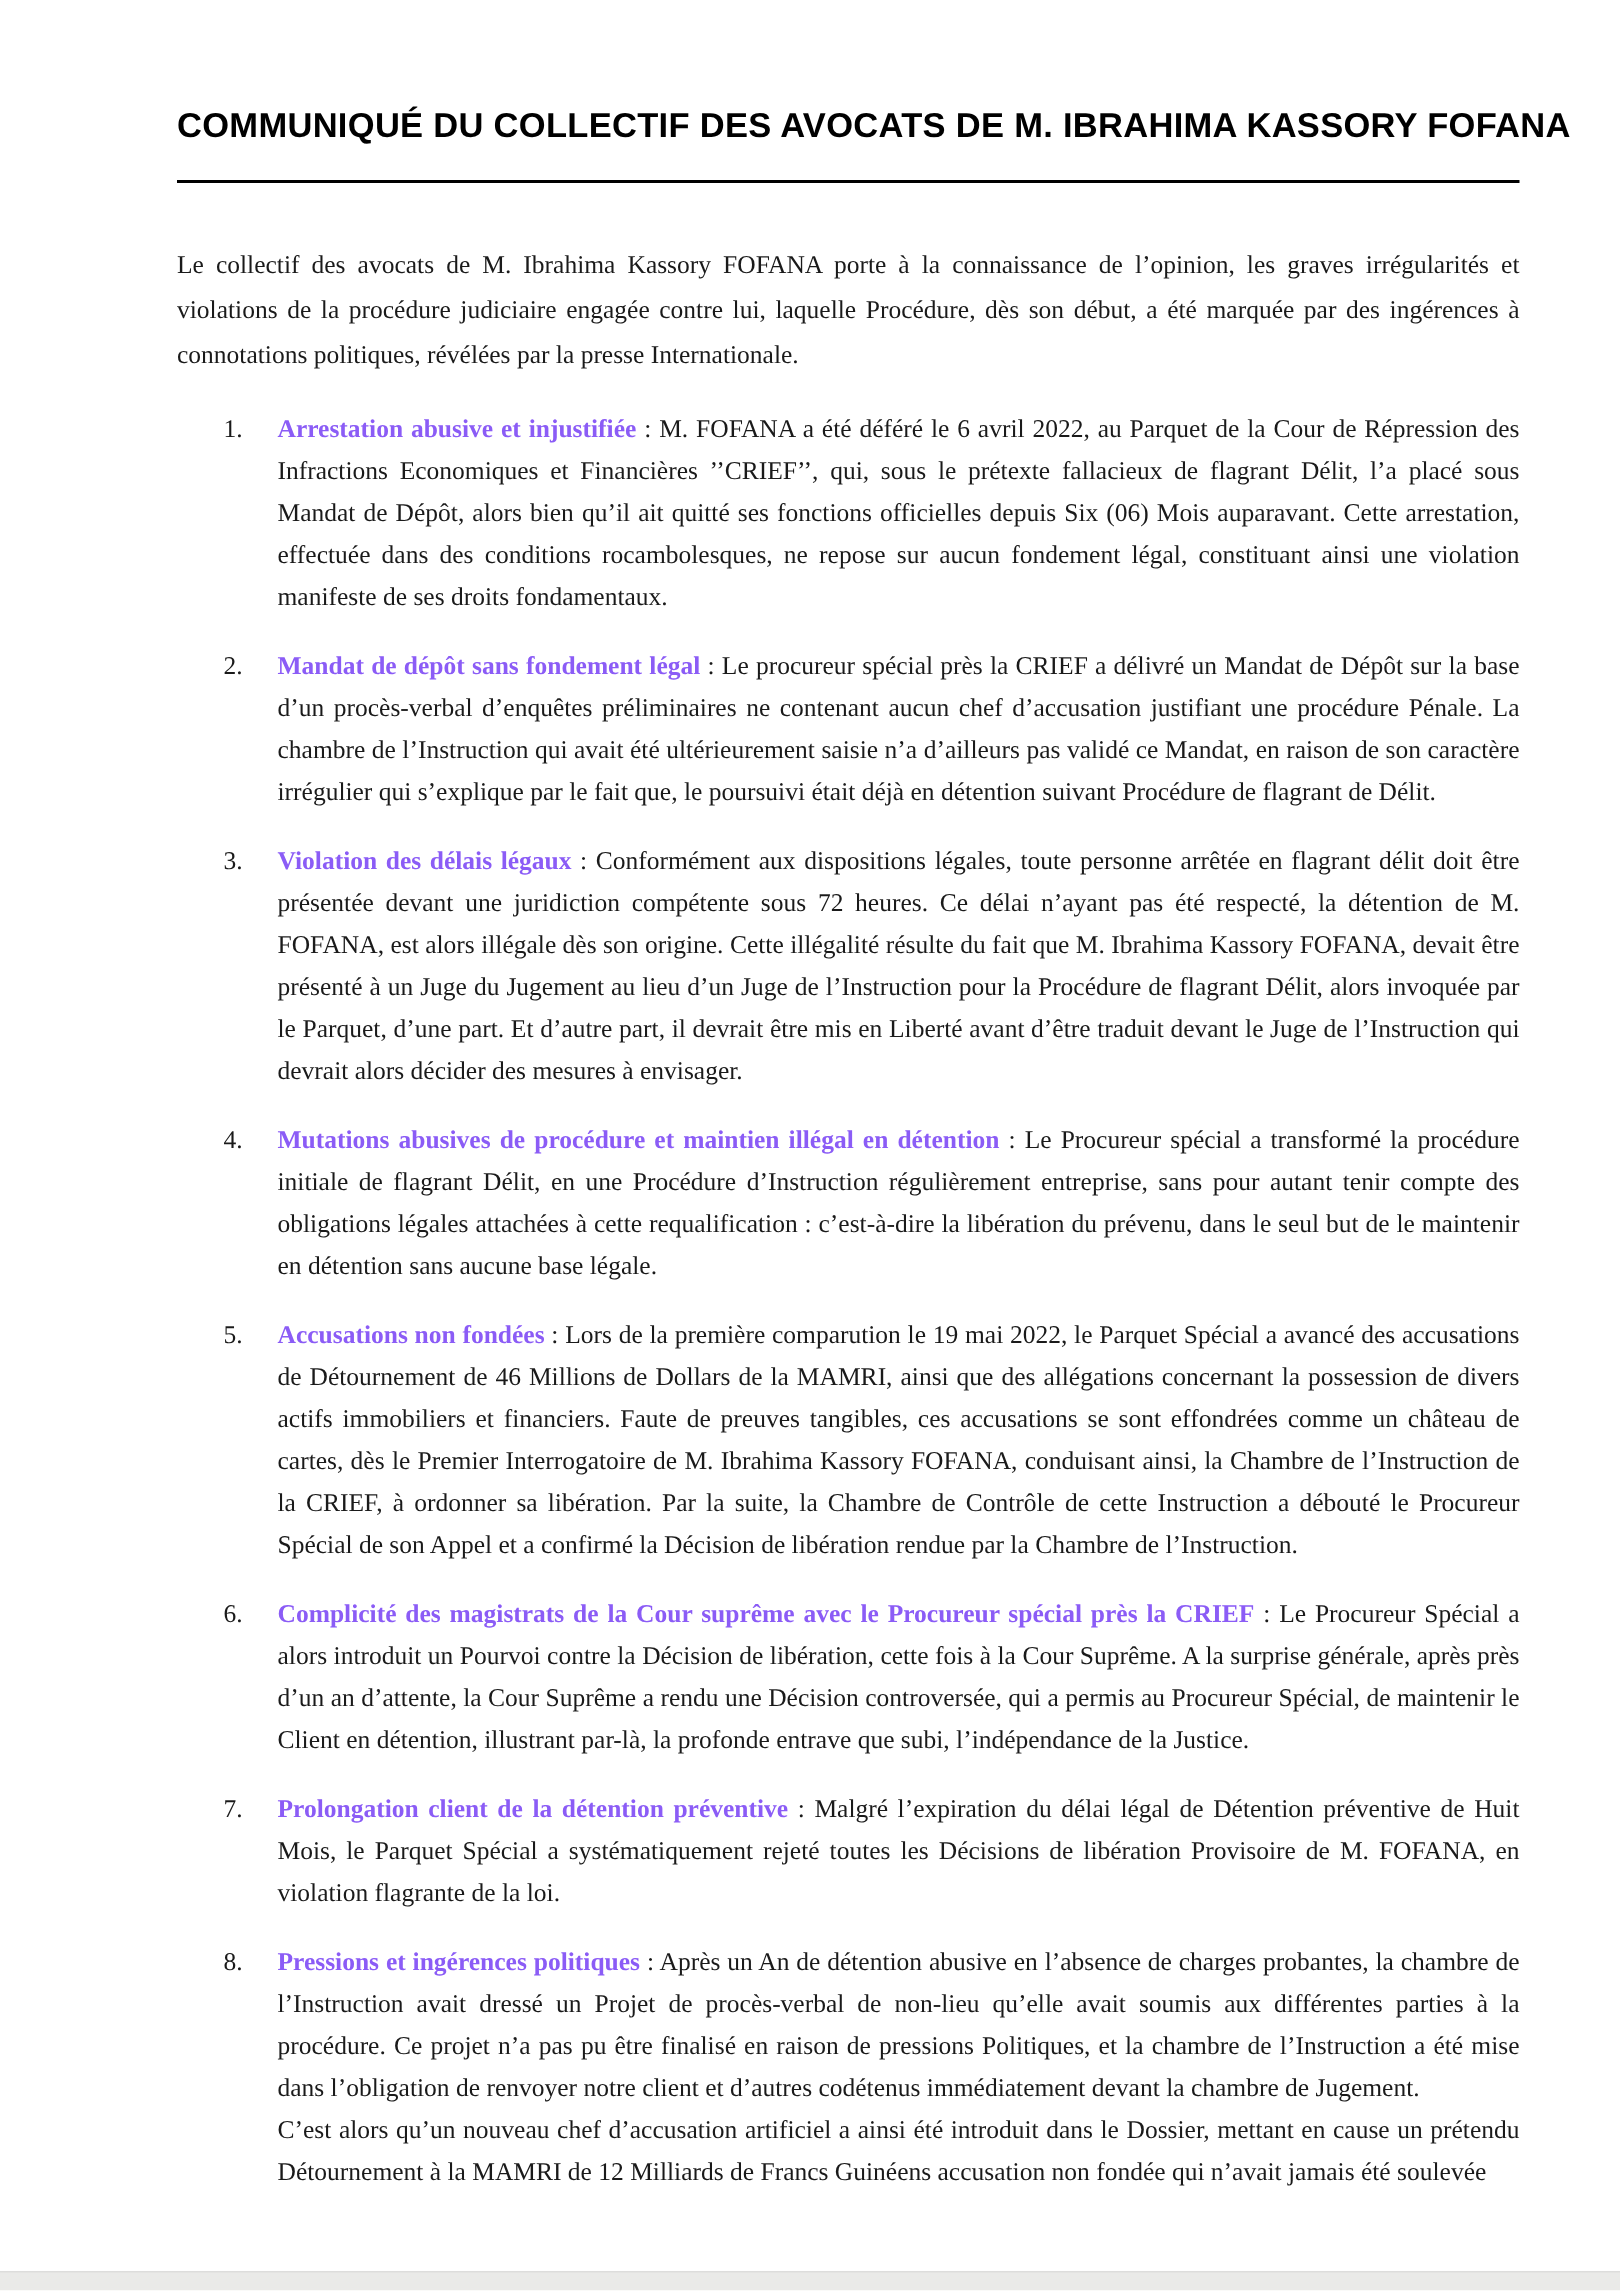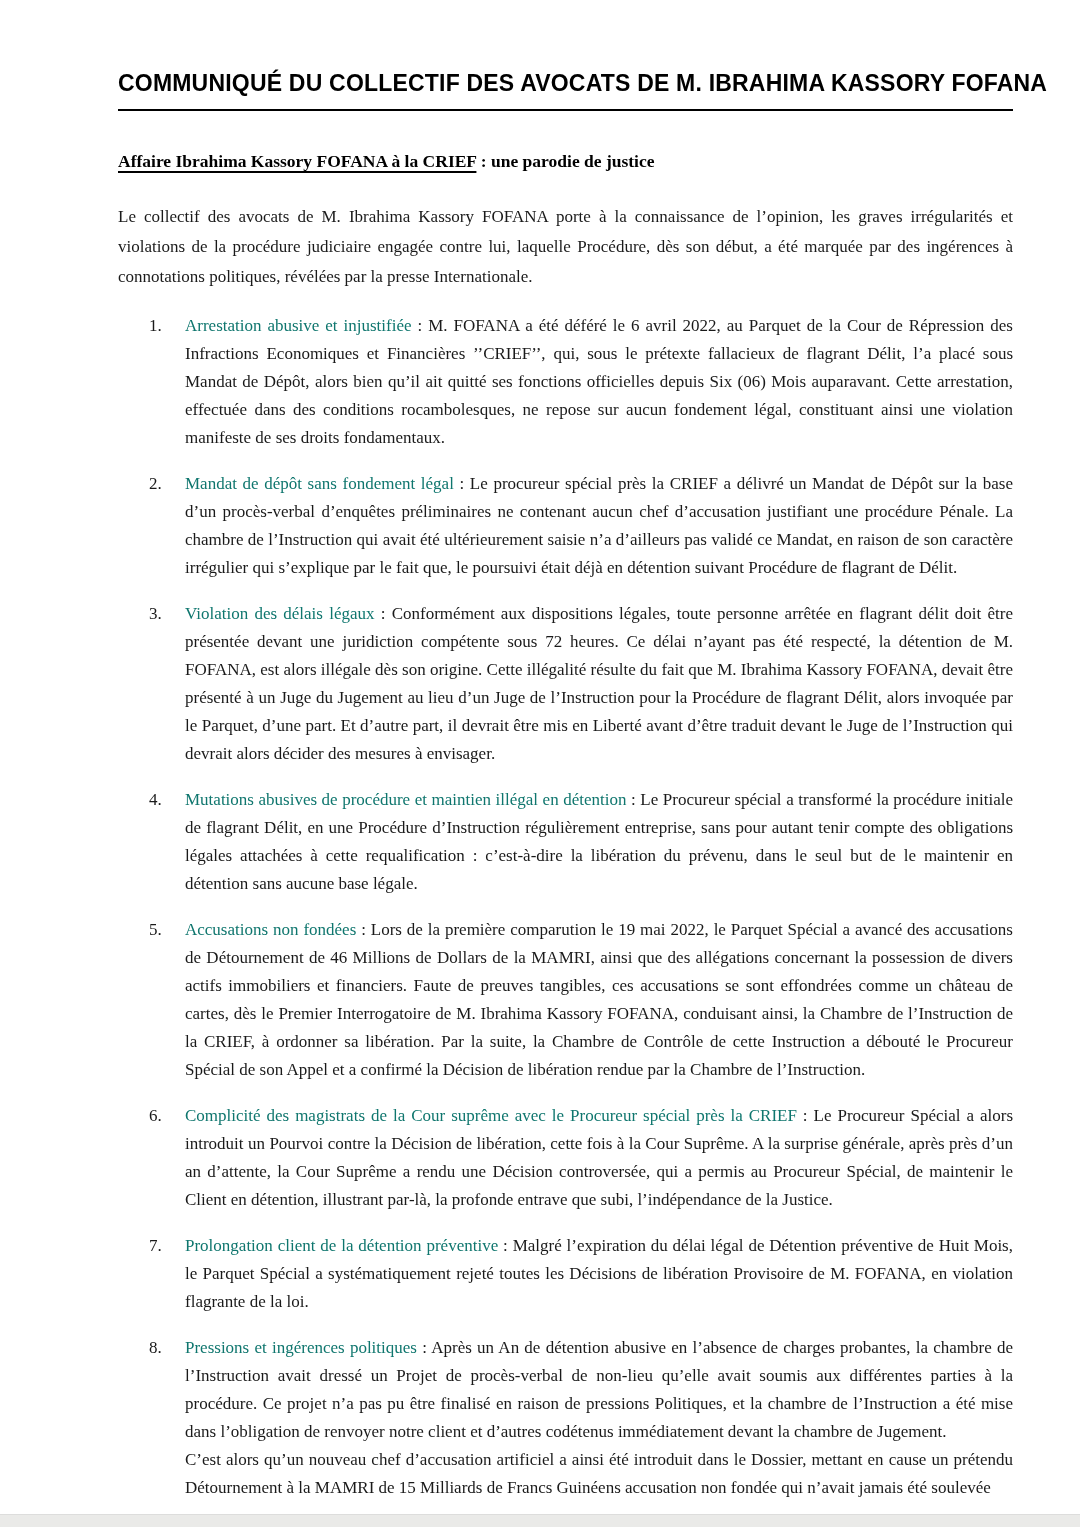--- a/index.html
+++ b/index.html
@@ -18,21 +18,21 @@
   .page {
     padding: 70px 67px 0 118px;
   }
   .doc-title {
     font-family: "Liberation Sans", "DejaVu Sans", sans-serif;
     font-weight: 700;
     font-size: 23px;
     letter-spacing: 0.2px;
     color: #000000;
     line-height: 1.15;
-    padding-bottom: 13px;
+    padding-bottom: 24px;
     border-bottom: 2px solid #000000;
     margin: 0 0 40px 0;
     white-space: nowrap;
   }
   .subtitle {
     font-size: 17.5px;
     font-weight: 700;
     color: #000000;
     margin: 0 0 30px 0;
   }
@@ -64,41 +64,40 @@
     font-size: 17px;
     line-height: 28px;
   }
   .item p.body {
     margin: 0;
     font-size: 17px;
     line-height: 28px;
     text-align: justify;
   }
   .item p.body b.hd {
-    font-weight: 400;
-    color: #0f766e;
+    font-weight: 700;
+    color: #8b5cf6;
   }
   .bottom-band {
     position: absolute;
     left: 0;
     bottom: 0;
     width: 100%;
     height: 12px;
     background: #eaeae8;
     border-top: 1px solid #dddddc;
   }
 </style>
 </head>
 <body>
 
 <div class="page">
 
   <h1 class="doc-title">COMMUNIQUÉ DU COLLECTIF DES AVOCATS DE M. IBRAHIMA KASSORY FOFANA</h1>
 
-  <p class="subtitle"><span class="u">Affaire Ibrahima Kassory FOFANA à la CRIEF</span><span> : une parodie de justice</span></p>
 
   <p class="intro">Le collectif des avocats de M. Ibrahima Kassory FOFANA porte à la connaissance de l’opinion, les graves irrégularités et violations de la procédure judiciaire engagée contre lui, laquelle Procédure, dès son début, a été marquée par des ingérences à connotations politiques, révélées par la presse Internationale.</p>
 
   <ol class="items">
 
     <li class="item">
       <span class="num">1.</span>
       <p class="body"><b class="hd">Arrestation abusive et injustifiée</b><span> : </span><span>M. FOFANA a été déféré le 6 avril 2022, au Parquet de la Cour de Répression des Infractions Economiques et Financières ’’CRIEF’’, qui, sous le prétexte fallacieux de flagrant Délit, l’a placé sous Mandat de Dépôt, alors bien qu’il ait quitté ses fonctions officielles depuis Six (06) Mois auparavant. Cette arrestation, effectuée dans des conditions rocambolesques, ne repose sur aucun fondement légal, constituant ainsi une violation manifeste de ses droits fondamentaux.</span></p>
     </li>
 
@@ -128,20 +127,20 @@
     </li>
 
     <li class="item">
       <span class="num">7.</span>
       <p class="body"><b class="hd">Prolongation client de la détention préventive</b><span> : </span><span>Malgré l’expiration du délai légal de Détention préventive de Huit Mois, le Parquet Spécial a systématiquement rejeté toutes les Décisions de libération Provisoire de M. FOFANA, en violation flagrante de la loi.</span></p>
     </li>
 
     <li class="item">
       <span class="num">8.</span>
       <p class="body"><b class="hd">Pressions et ingérences politiques</b><span> : </span><span>Après un An de détention abusive en l’absence de charges probantes, la chambre de l’Instruction avait dressé un Projet de procès-verbal de non-lieu qu’elle avait soumis aux différentes parties à la procédure. Ce projet n’a pas pu être finalisé en raison de pressions Politiques, et la chambre de l’Instruction a été mise dans l’obligation de renvoyer notre client et d’autres codétenus immédiatement devant la chambre de Jugement.</span></p>
-      <p class="body">C’est alors qu’un nouveau chef d’accusation artificiel a ainsi été introduit dans le Dossier, mettant en cause un prétendu Détournement à la MAMRI de 15 Milliards de Francs Guinéens accusation non fondée qui n’avait jamais été soulevée</p>
+      <p class="body">C’est alors qu’un nouveau chef d’accusation artificiel a ainsi été introduit dans le Dossier, mettant en cause un prétendu Détournement à la MAMRI de 12 Milliards de Francs Guinéens accusation non fondée qui n’avait jamais été soulevée</p>
     </li>
 
   </ol>
 
 </div>
 
 <div class="bottom-band"></div>
 
 </body></html>

